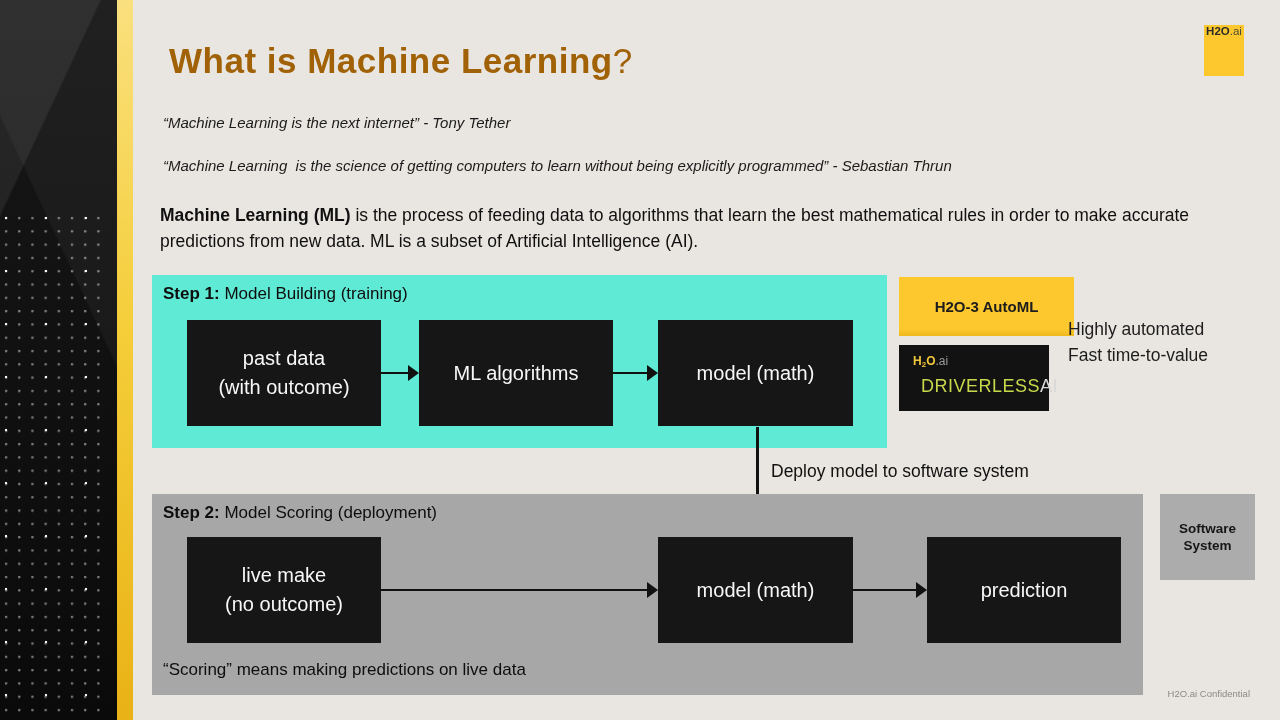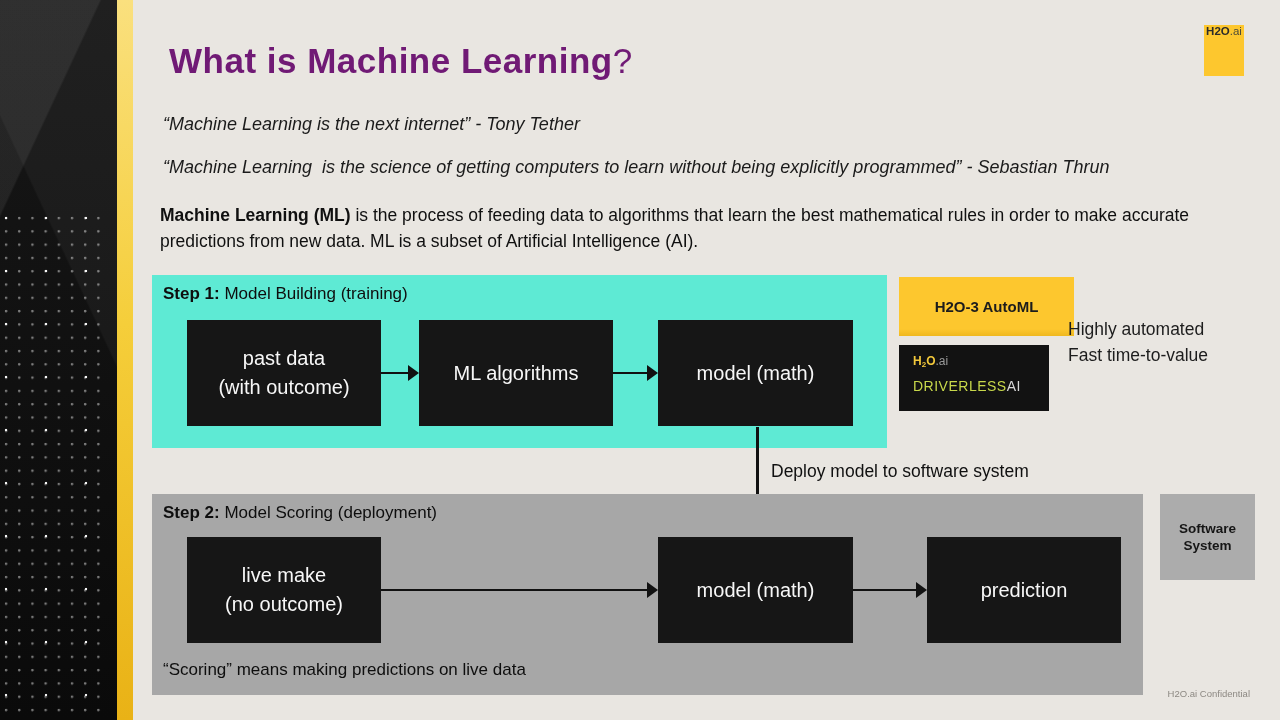--- a/index.html
+++ b/index.html
@@ -30,26 +30,26 @@
   
   .logo {
     position:absolute; left:1204px; top:25px; width:40px; height:51px;
     background:#FDC72E; display:flex; justify-content:center;
     font-size:11.5px; color:#2b2b2b;
   }
   .logo .logo-h2o { font-weight:bold; }
   .logo .logo-ai { font-weight:normal; color:#4a4a3a; }
   .title {
     position:absolute; left:169px; top:41px;
-    font-size:35px; font-weight:bold; color:#701a75; letter-spacing:0.5px;
+    font-size:35px; font-weight:bold; color:#a16207; letter-spacing:0.5px;
     white-space:nowrap;
   }
   .title .qmark { font-weight:normal; }
   .quote {
-    position:absolute; left:163px; font-size:18px; font-style:italic;
+    position:absolute; left:163px; font-size:15px; font-style:italic;
     color:#1b1b1b; white-space:nowrap;
   }
   .q1 { top:114px; }
   .q2 { top:157px; }
   .intro {
     position:absolute; left:160px; top:202px; width:1100px;
     font-size:17.5px; line-height:26px; color:#101010;
   }
 
   
@@ -103,21 +103,21 @@
     font-size:15px; font-weight:bold; color:#1c1c1c;
   }
   .driverless-badge {
     position:absolute; left:899px; top:345px; width:150px; height:66px;
     background:#121212; padding:9px 0 0 14px;
   }
   .dl-line1 { font-size:12px; line-height:14px; }
   .dl-line1 .dl-h2o { color:#F2C83B; font-weight:bold; }
   .dl-line1 .dl-sub { font-size:8px; vertical-align:-2px; }
   .dl-line1 .dl-ai { color:#9a9a9a; font-weight:normal; }
-  .dl-line2 { font-size:14px; line-height:22px; margin-top:3px; letter-spacing:0.5px; font-weight:normal; }
+  .dl-line2 { font-size:18px; line-height:22px; margin-top:3px; letter-spacing:0.5px; font-weight:normal;margin-left:8px; }
   .dl-line2 .dl-name { color:#C8D84B; }
   .dl-line2 .dl-suffix { color:#D8D8D8; }
   .benefits {
     position:absolute; left:1068px; top:316px;
     font-size:17.5px; line-height:26px; color:#1d1d1d; white-space:nowrap;
   }
 
   
   .software-box {
     position:absolute; left:1160px; top:494px; width:95px; height:86px;

